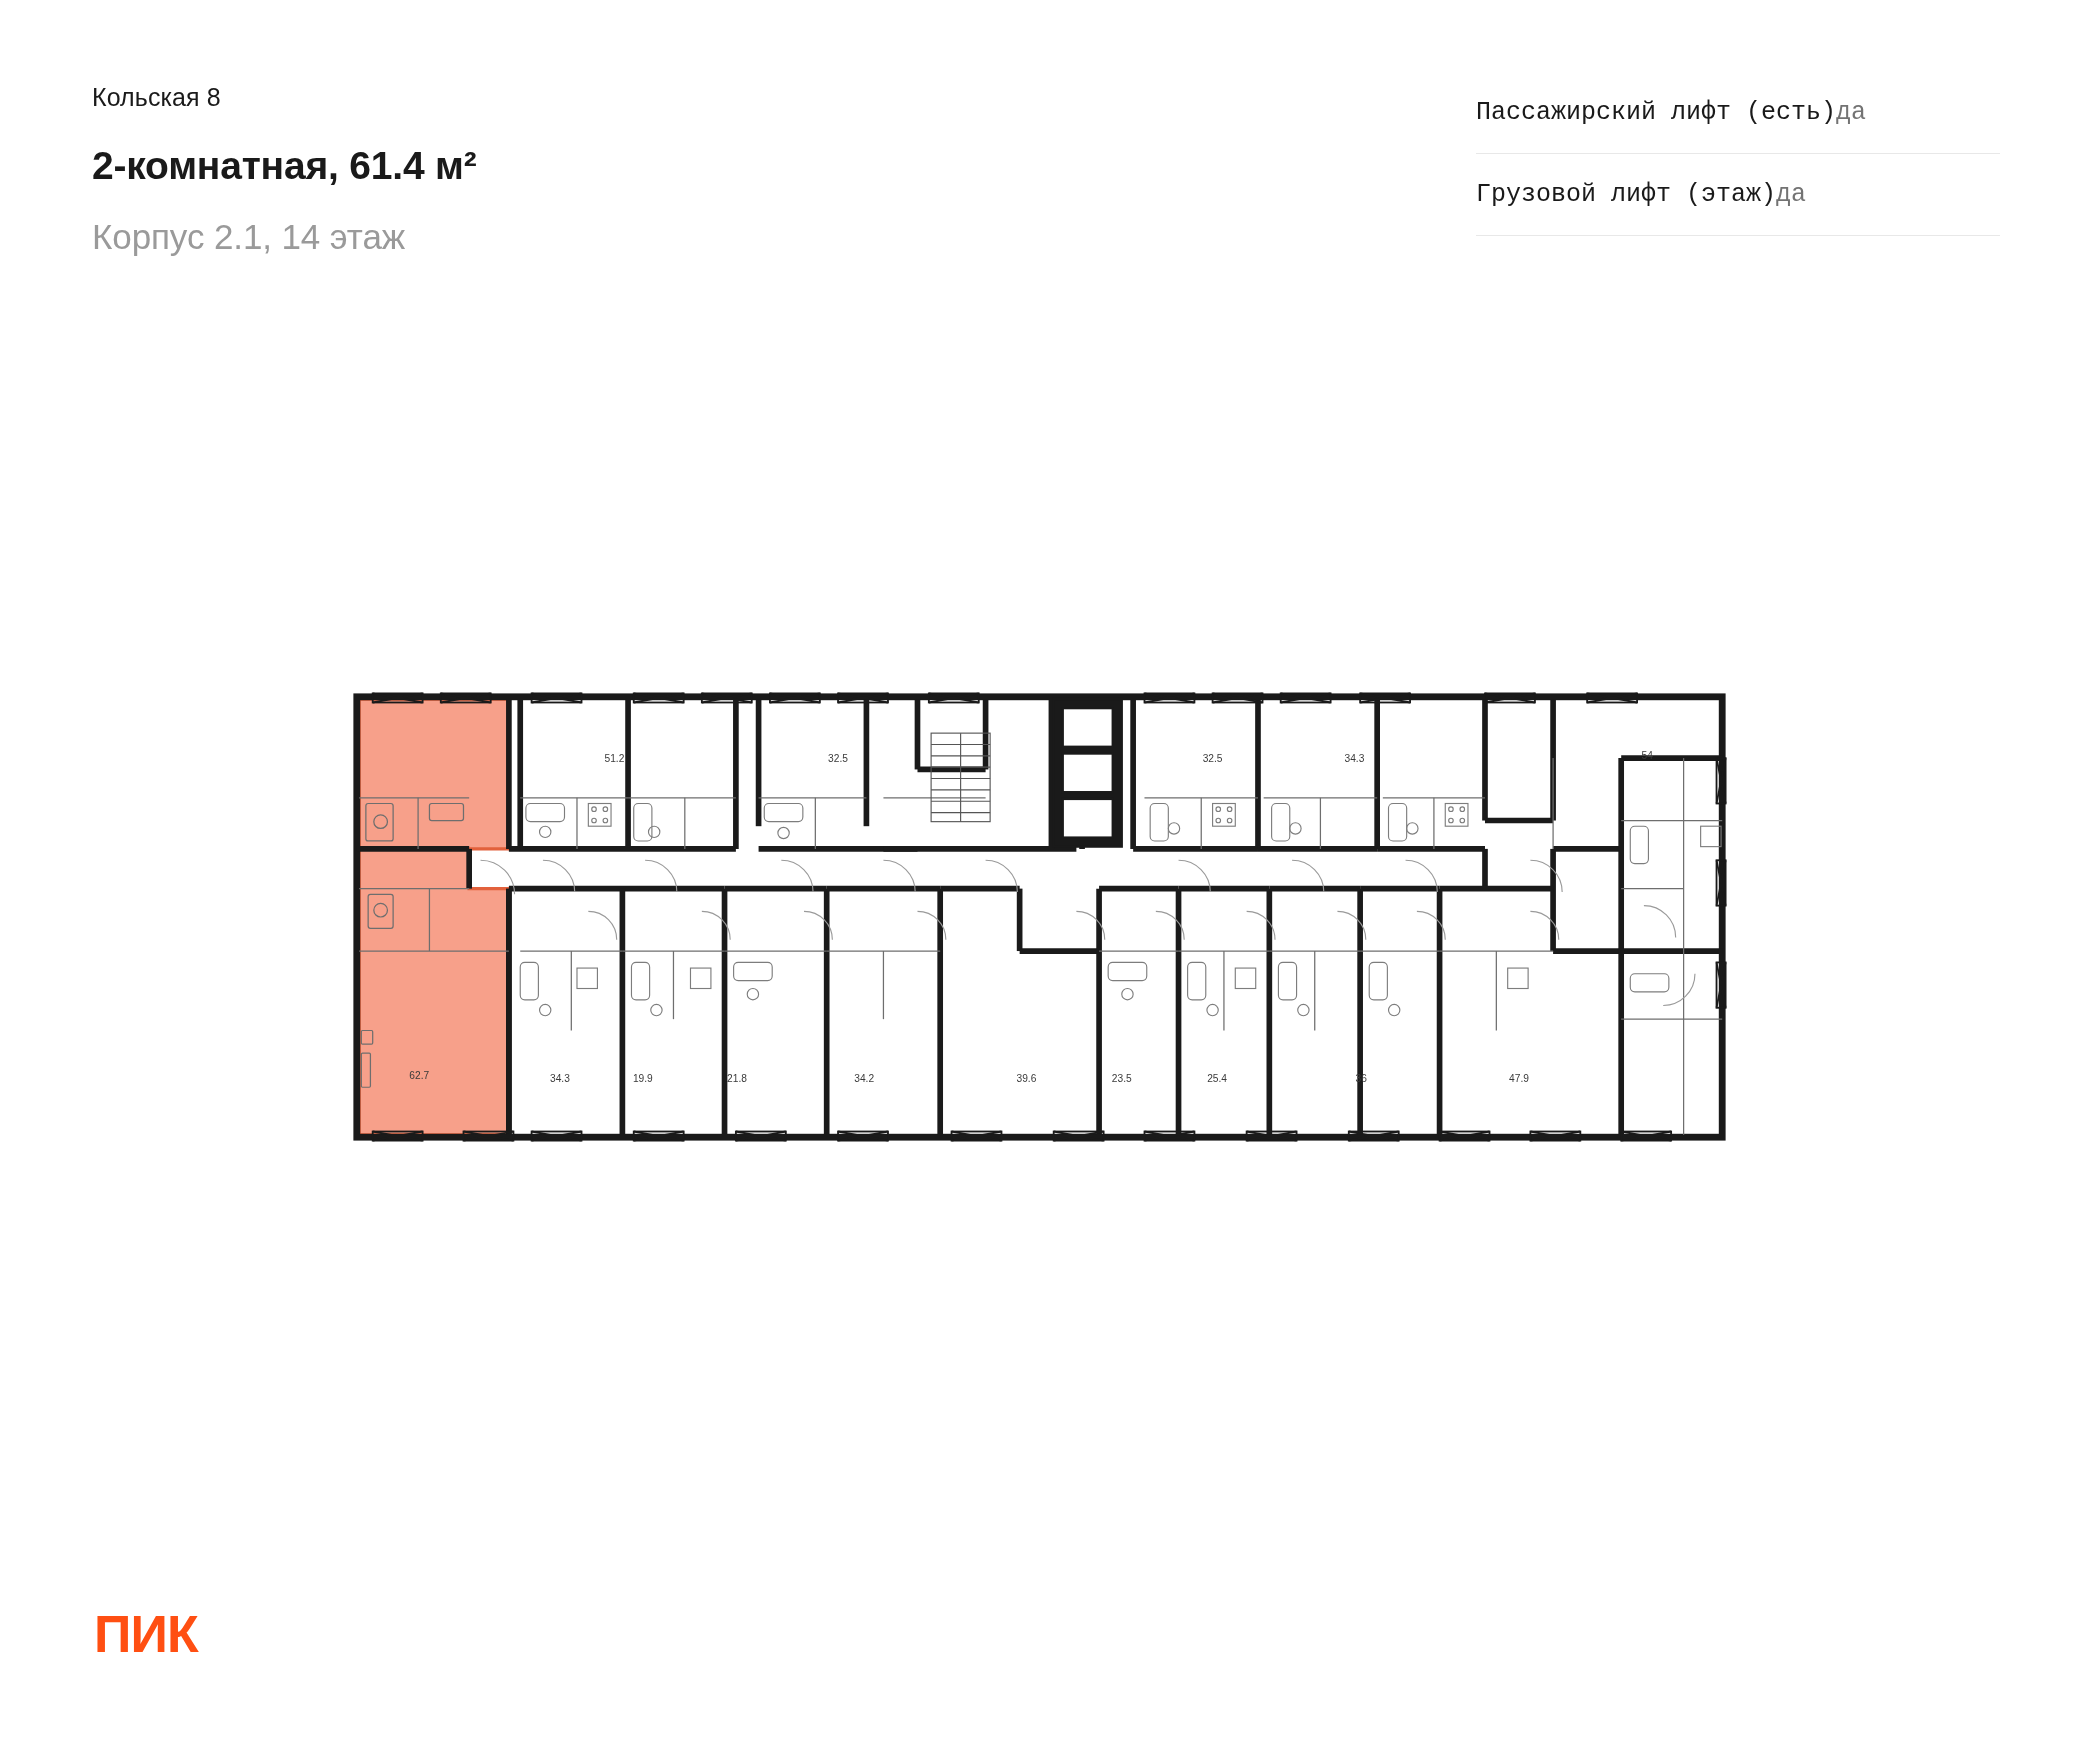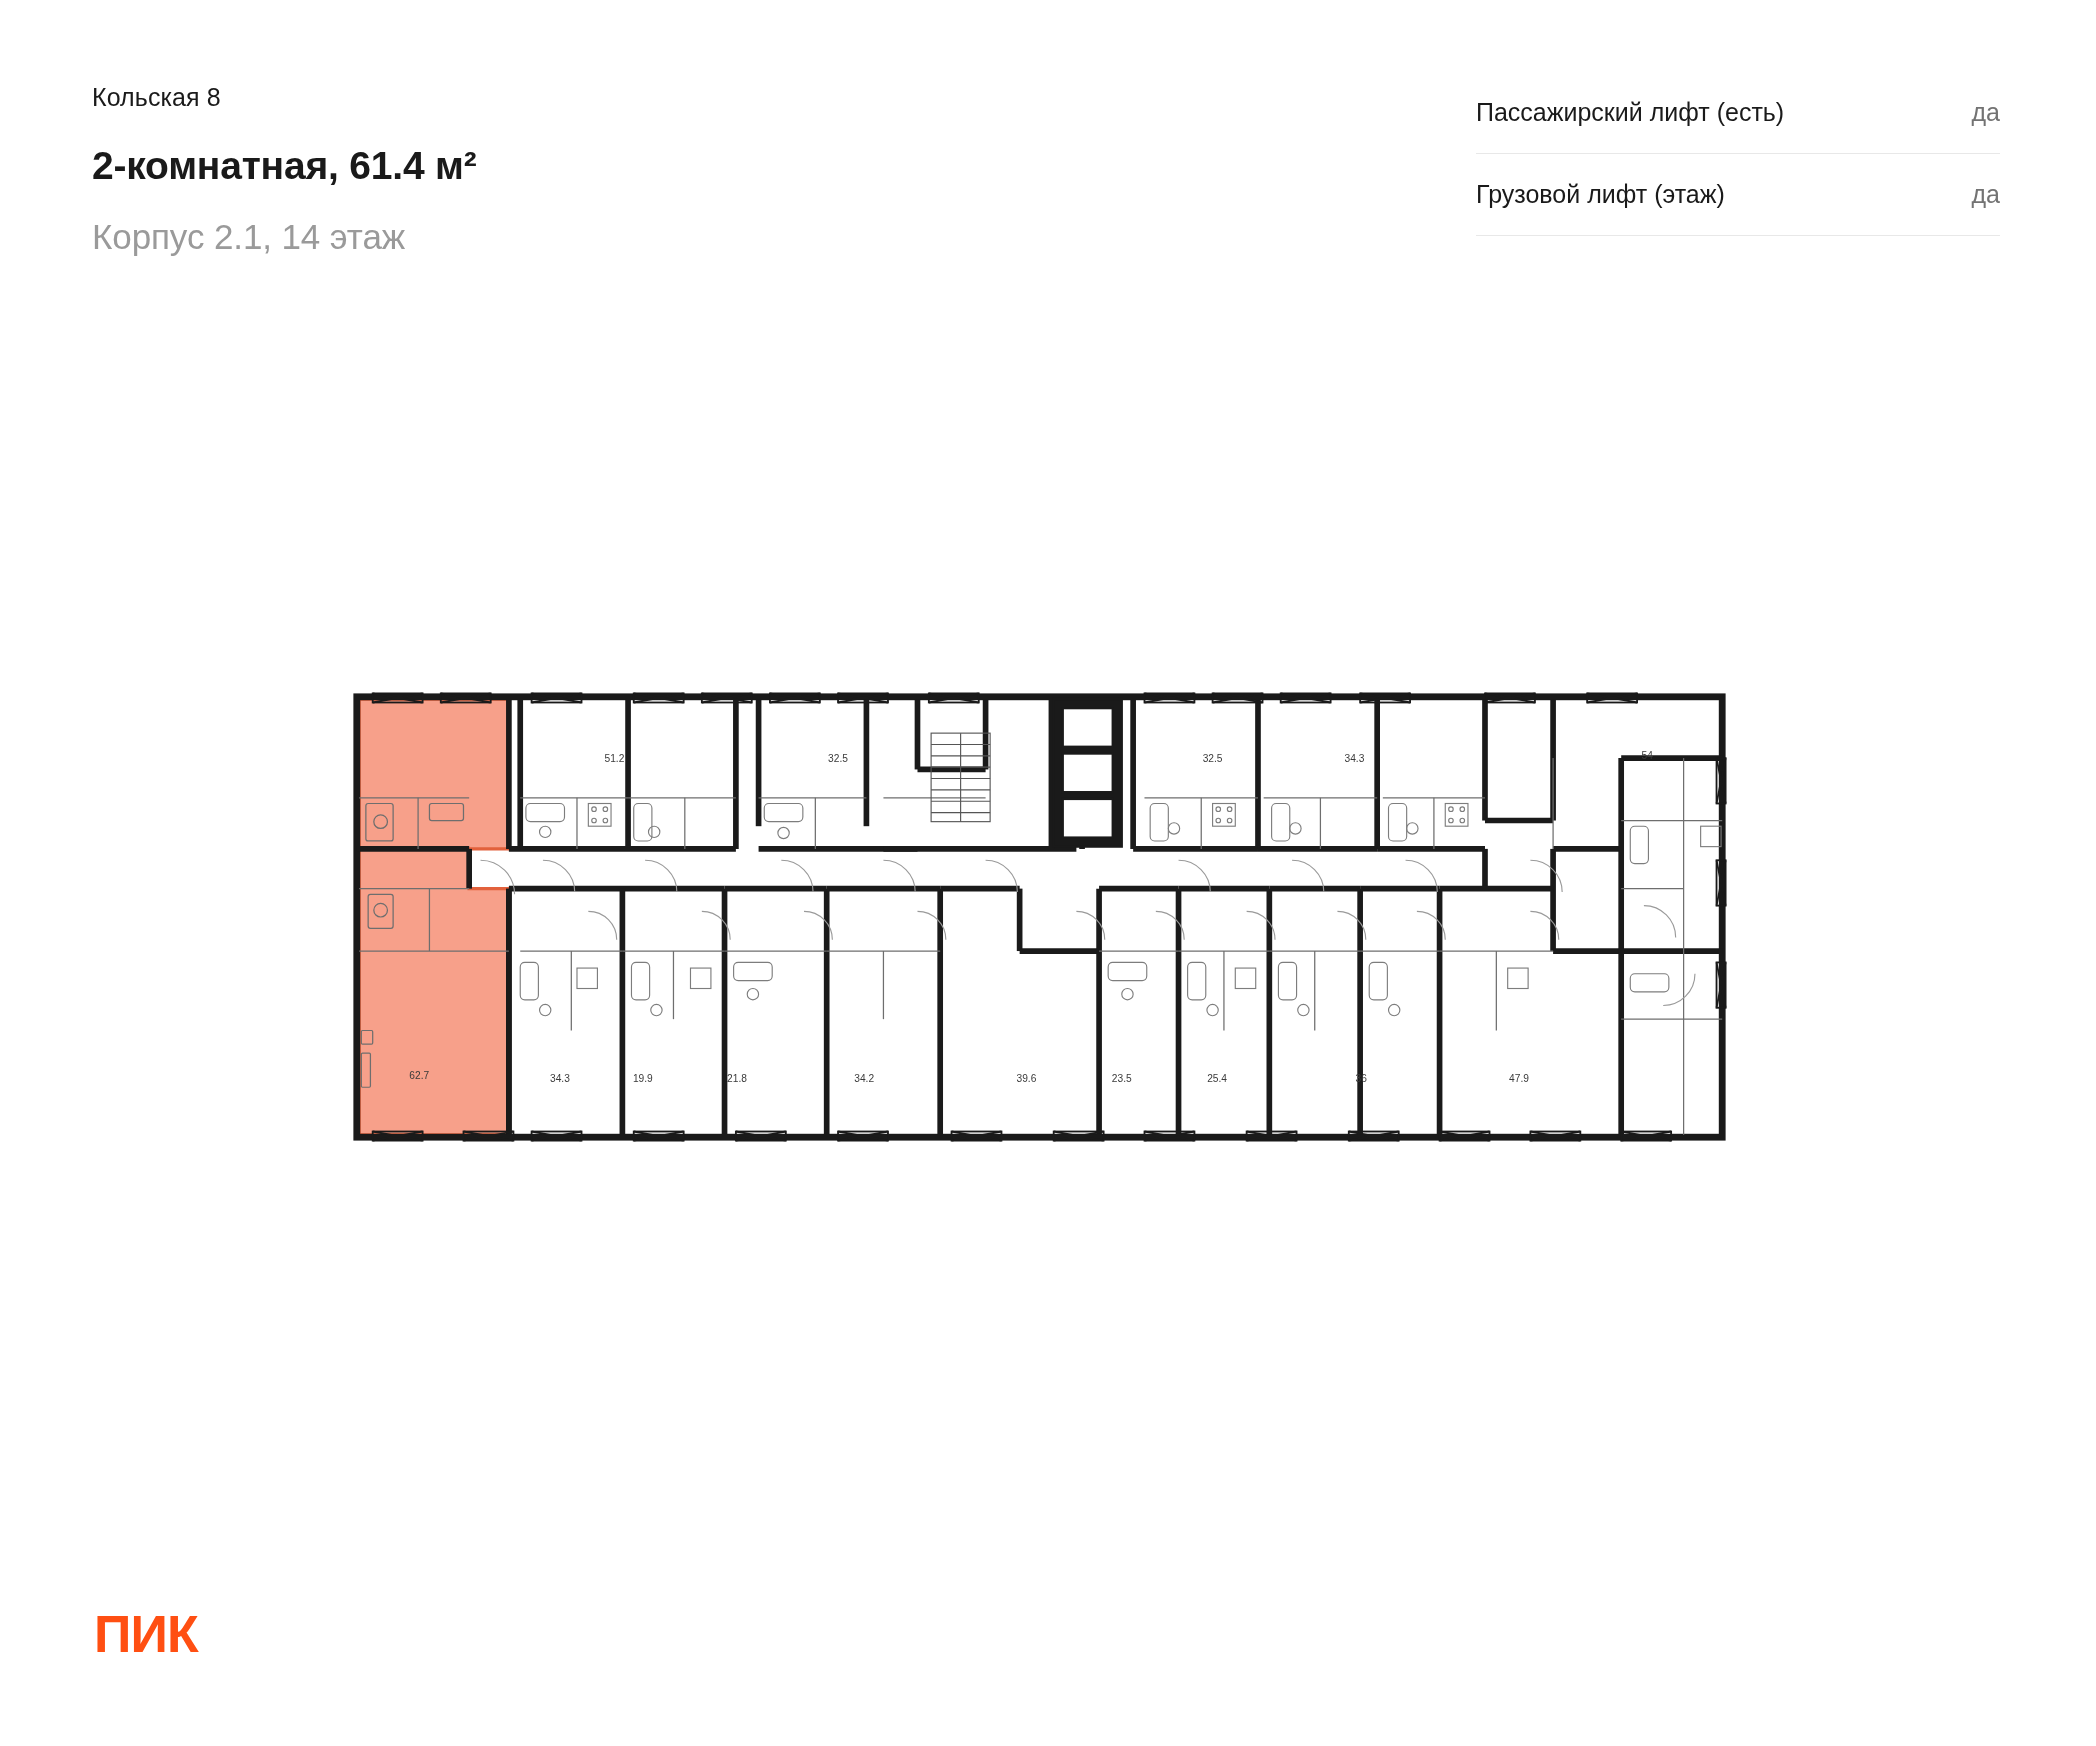--- a/index.html
+++ b/index.html
@@ -47,23 +47,23 @@
   
   .info-panel {
     position: absolute;
     right: 96px;
     top: 72px;
     width: 524px;
   }
   .info-row {
     display: flex;
     align-items: center;
-    justify-content: space-between;
     height: 81px;
     border-bottom: 0.9px solid #e8e8e8;
+    font-family: Liberation Mono, monospace;
   }
   .info-row:first-child { border-top: none; }
   .info-label {
     font-size: 25px;
     color: #1a1a1a;
     font-weight: 400;
   }
   .info-value {
     font-size: 25px;
     color: #737373;

